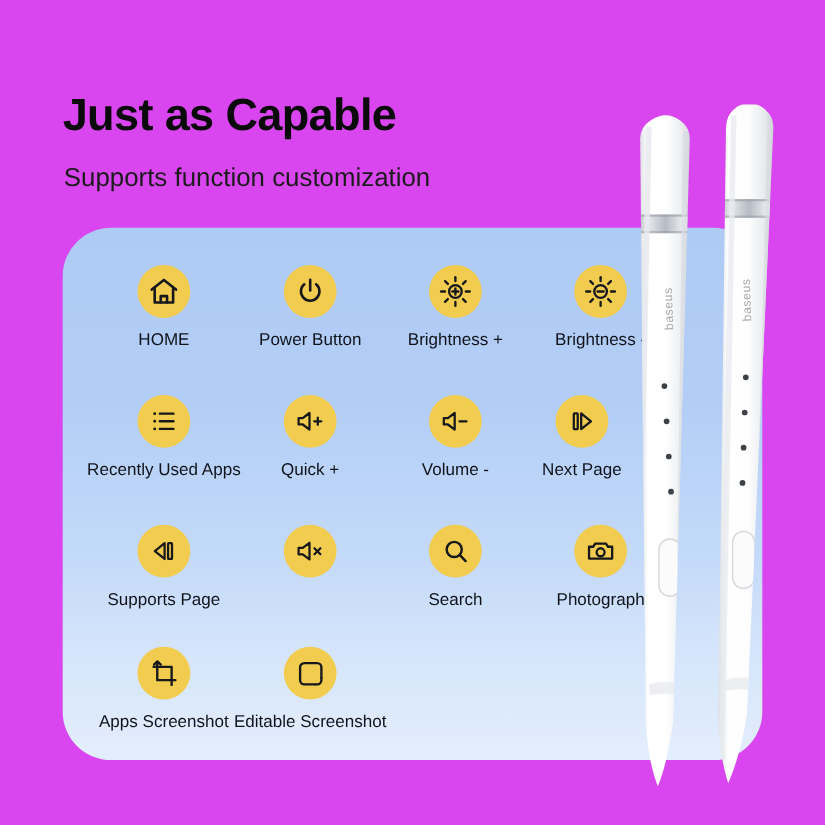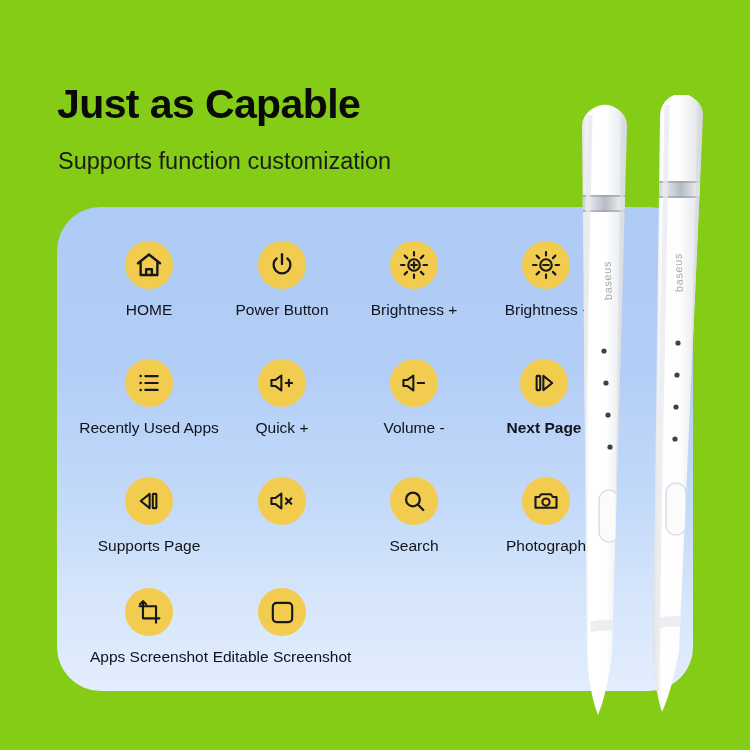--- a/index.html
+++ b/index.html
@@ -12,21 +12,21 @@
     background: #ffffff;
     font-family: "Liberation Sans", sans-serif;
     overflow: hidden;
     position: relative;
   }
 
   #stage {
     position: relative;
     width: 750px;
     height: 750px;
-    background: #84cc16;
+    background: #d946ef;
     overflow: hidden;
   }
 
   
   .headline {
     position: absolute;
     left: 57px;
     top: 84px;
     font-size: 41px;
     font-weight: bold;
@@ -205,21 +205,21 @@
     <div class="cell" style="left:277px; top:152px;">
       <div class="bubble">
         <svg width="28" height="28" viewBox="0 0 26 24" fill="none" stroke="#17181c" stroke-width="1.9" stroke-linecap="round" stroke-linejoin="round">
           <path d="M3.2 9.3h3.5L12.4 5v14l-5.7-4.3H3.2z"></path>
           <line x1="16.4" y1="12" x2="22.4" y2="12"></line>
         </svg>
       </div>
       <div class="cap">Volume -</div>
     </div>
 
-    <div class="cell" style="left:407px; top:152px;font-weight:bold;">
+    <div class="cell" style="left:392px; top:152px;">
       <div class="bubble">
         <svg width="26" height="26" viewBox="0 0 24 24" fill="none" stroke="#17181c" stroke-width="1.9" stroke-linecap="round" stroke-linejoin="round">
           <rect x="5.2" y="5.4" width="3.3" height="13.2" rx="0.6"></rect>
           <path d="M11.4 5.4 19.6 12l-8.2 6.6z"></path>
         </svg>
       </div>
       <div class="cap">Next Page</div>
     </div>
 
     <div class="cell" style="left:12px; top:270px;">

